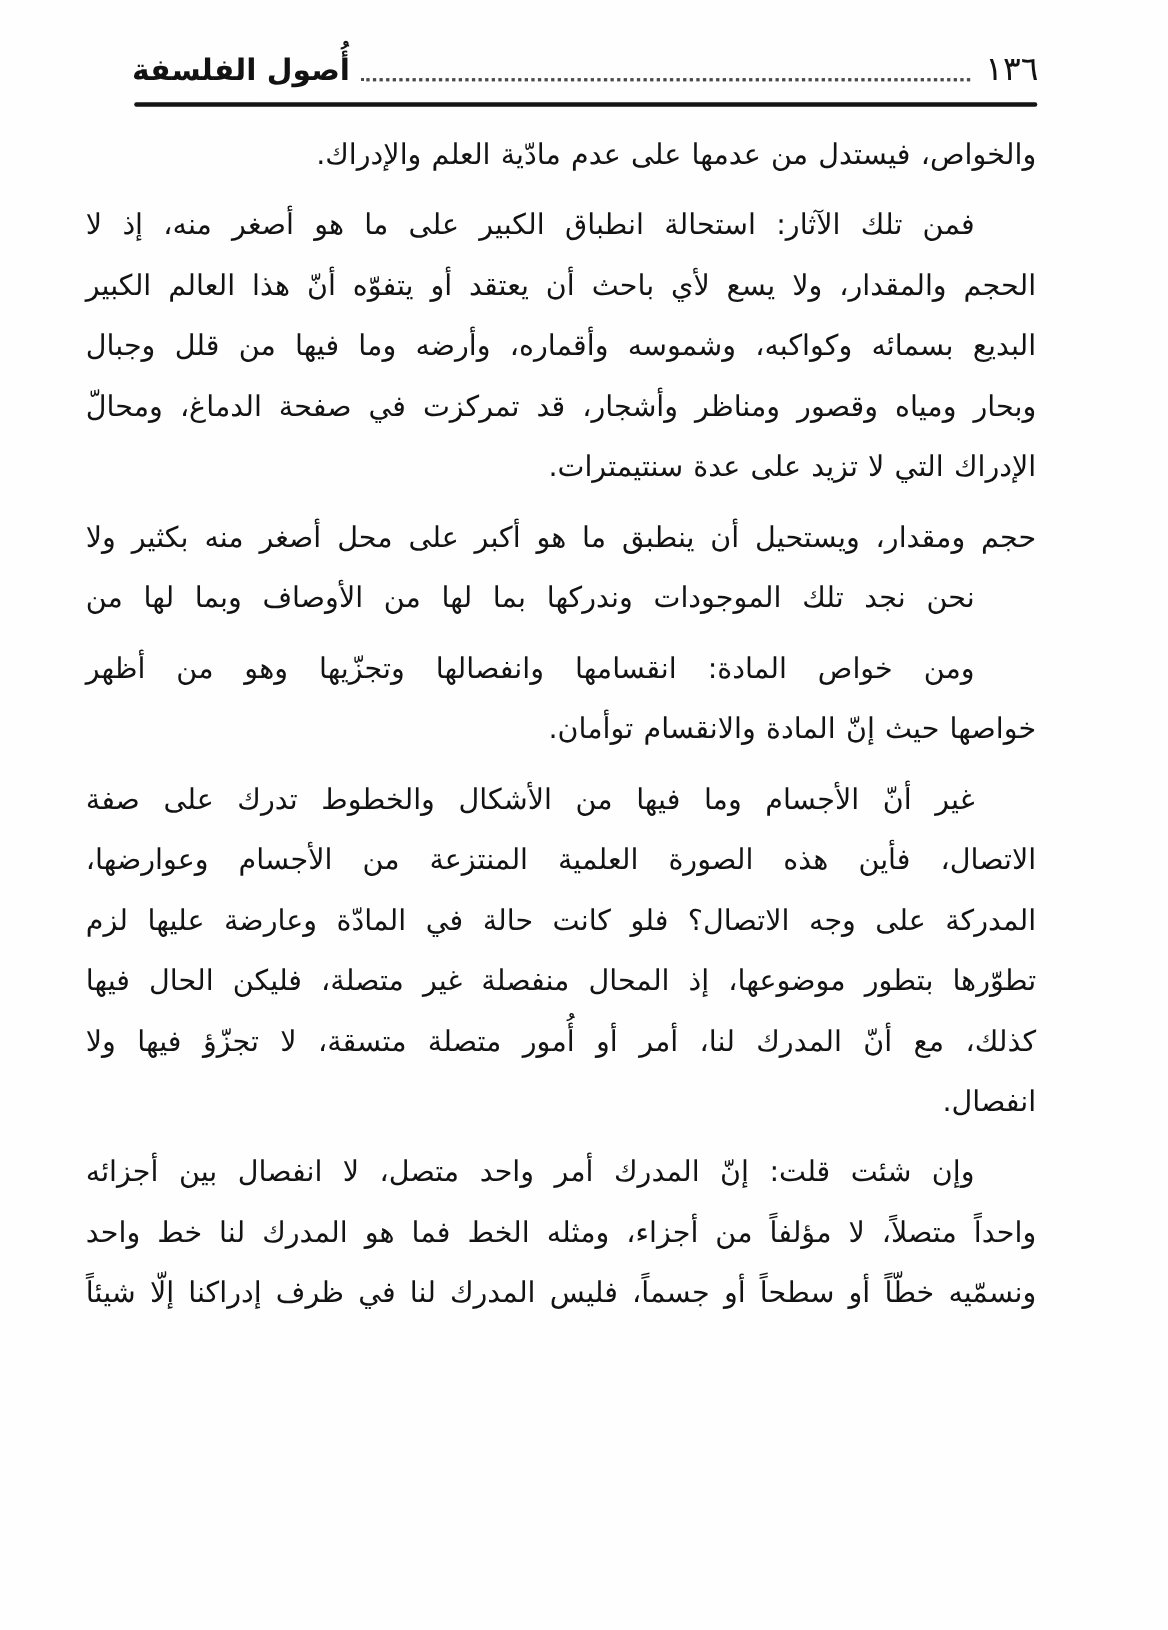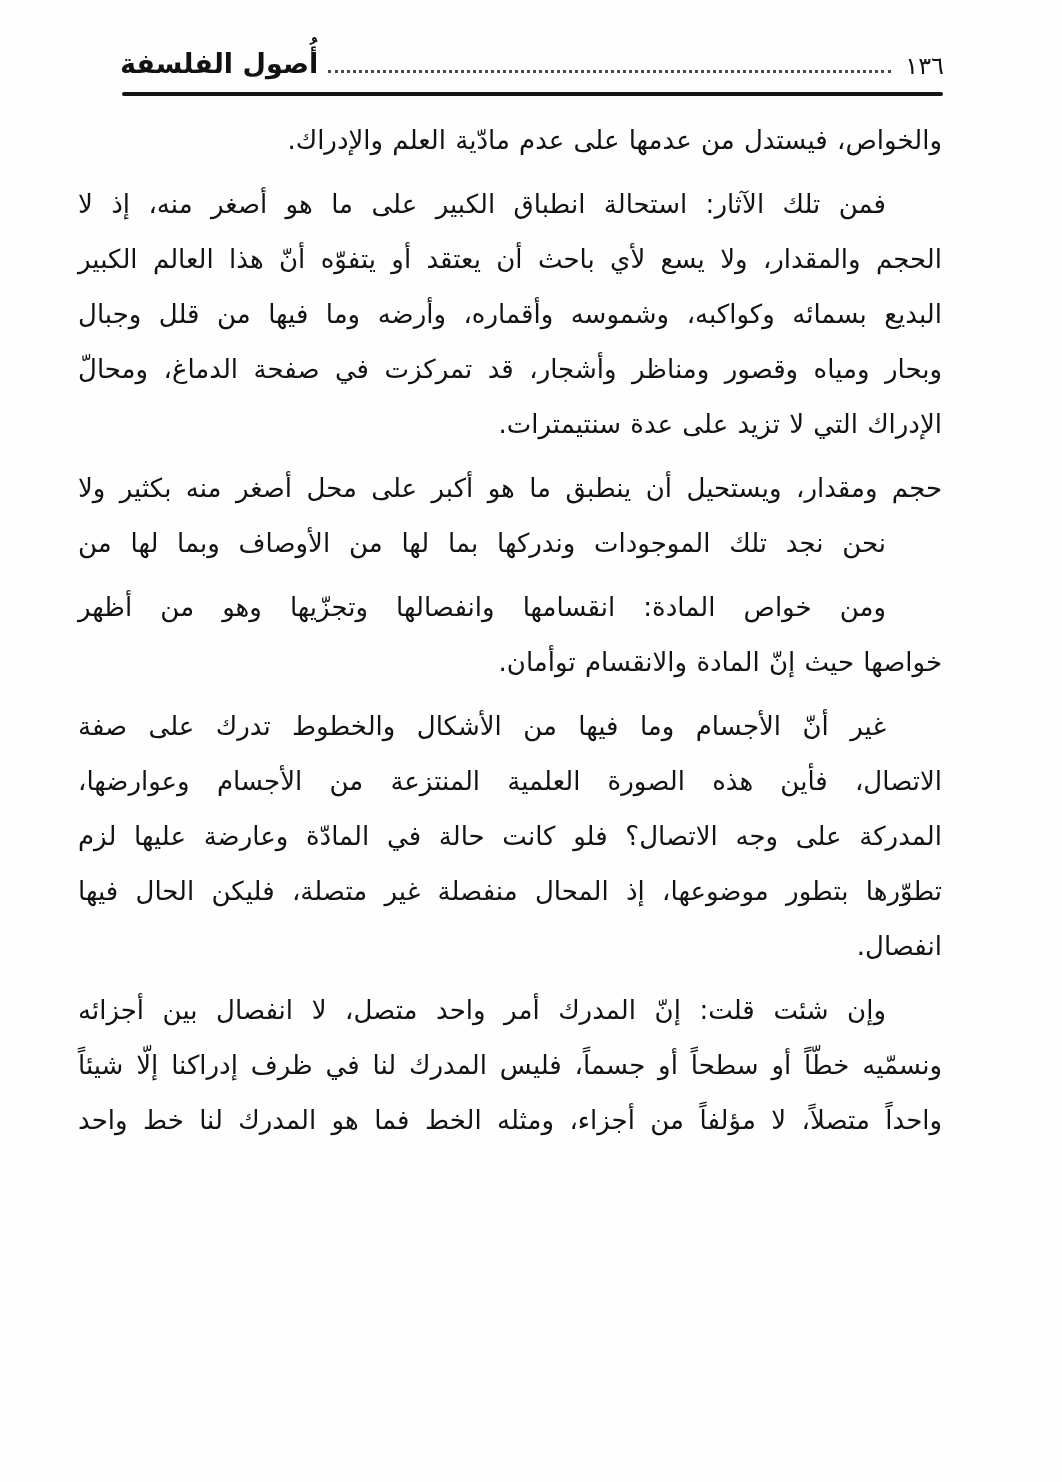--- a/index.html
+++ b/index.html
@@ -35,21 +35,21 @@
   }
   .header .leader {
     flex: 1;
     height: 0;
     border-bottom: 3px dotted #4a4a4a;
     margin: 0 14px 8px 10px;
     align-self: flex-end;
   }
   .header .pagenum {
     direction: rtl;
-    font-size: 24px;
+    font-size: 30px;
     line-height: 1.2;
     white-space: nowrap;
   }
   .rule {
     height: 4px;
     background: #151515;
     border-radius: 2px;
     margin: 11px 119px 0 122px;
   }
   
@@ -107,23 +107,24 @@
     <div class="para">
       <div class="line indent">ومن خواص المادة: انقسامها وانفصالها وتجزّيها وهو من أظهر</div>
       <div class="line end">خواصها حيث إنّ المادة والانقسام توأمان.</div>
     </div>
 
     <div class="para">
       <div class="line indent">غير أنّ الأجسام وما فيها من الأشكال والخطوط تدرك على صفة</div>
       <div class="line">الاتصال، فأين هذه الصورة العلمية المنتزعة من الأجسام وعوارضها،</div>
       <div class="line">المدركة على وجه الاتصال؟ فلو كانت حالة في المادّة وعارضة عليها لزم</div>
       <div class="line">تطوّرها بتطور موضوعها، إذ المحال منفصلة غير متصلة، فليكن الحال فيها</div>
+      <div class="line">كذلك، مع أنّ المدرك لنا، أمر أو أُمور متصلة متسقة، لا تجزّؤ فيها ولا</div>
       <div class="line end">انفصال.</div>
     </div>
 
     <div class="para">
       <div class="line indent">وإن شئت قلت: إنّ المدرك أمر واحد متصل، لا انفصال بين أجزائه</div>
+      <div class="line">واحداً متصلاً، لا مؤلفاً من أجزاء، ومثله الخط فما هو المدرك لنا خط واحد</div>
       <div class="line">ونسمّيه خطّاً أو سطحاً أو جسماً، فليس المدرك لنا في ظرف إدراكنا إلّا شيئاً</div>
-      <div class="line">واحداً متصلاً، لا مؤلفاً من أجزاء، ومثله الخط فما هو المدرك لنا خط واحد</div>
     </div>
 
   </div>
 </div>
 
 </body></html>

